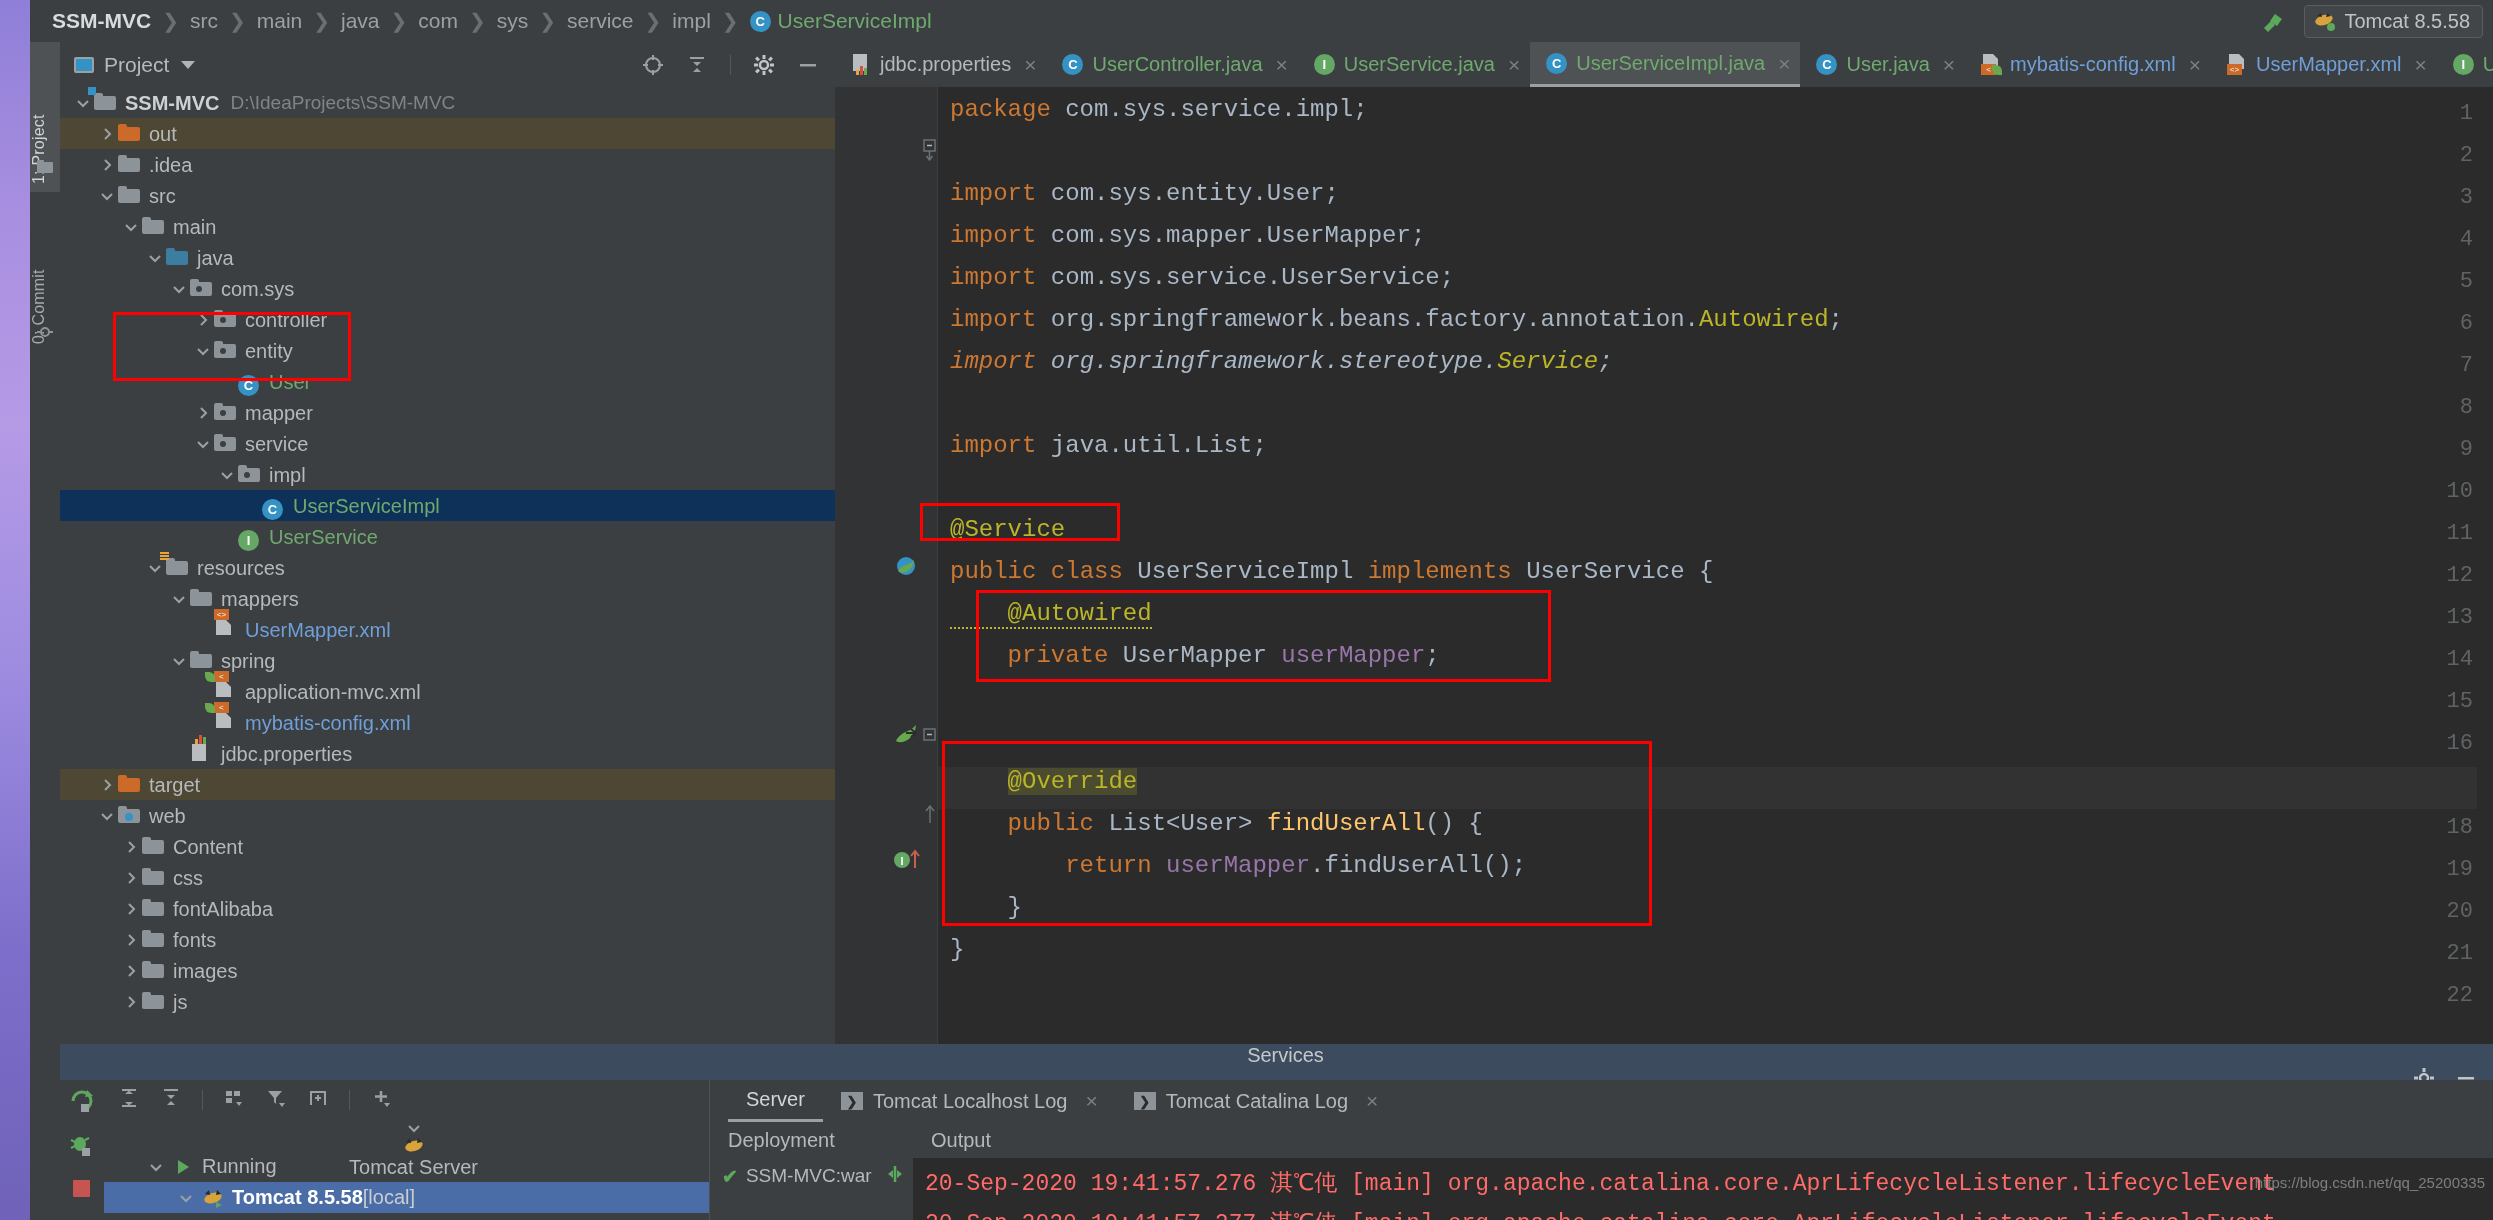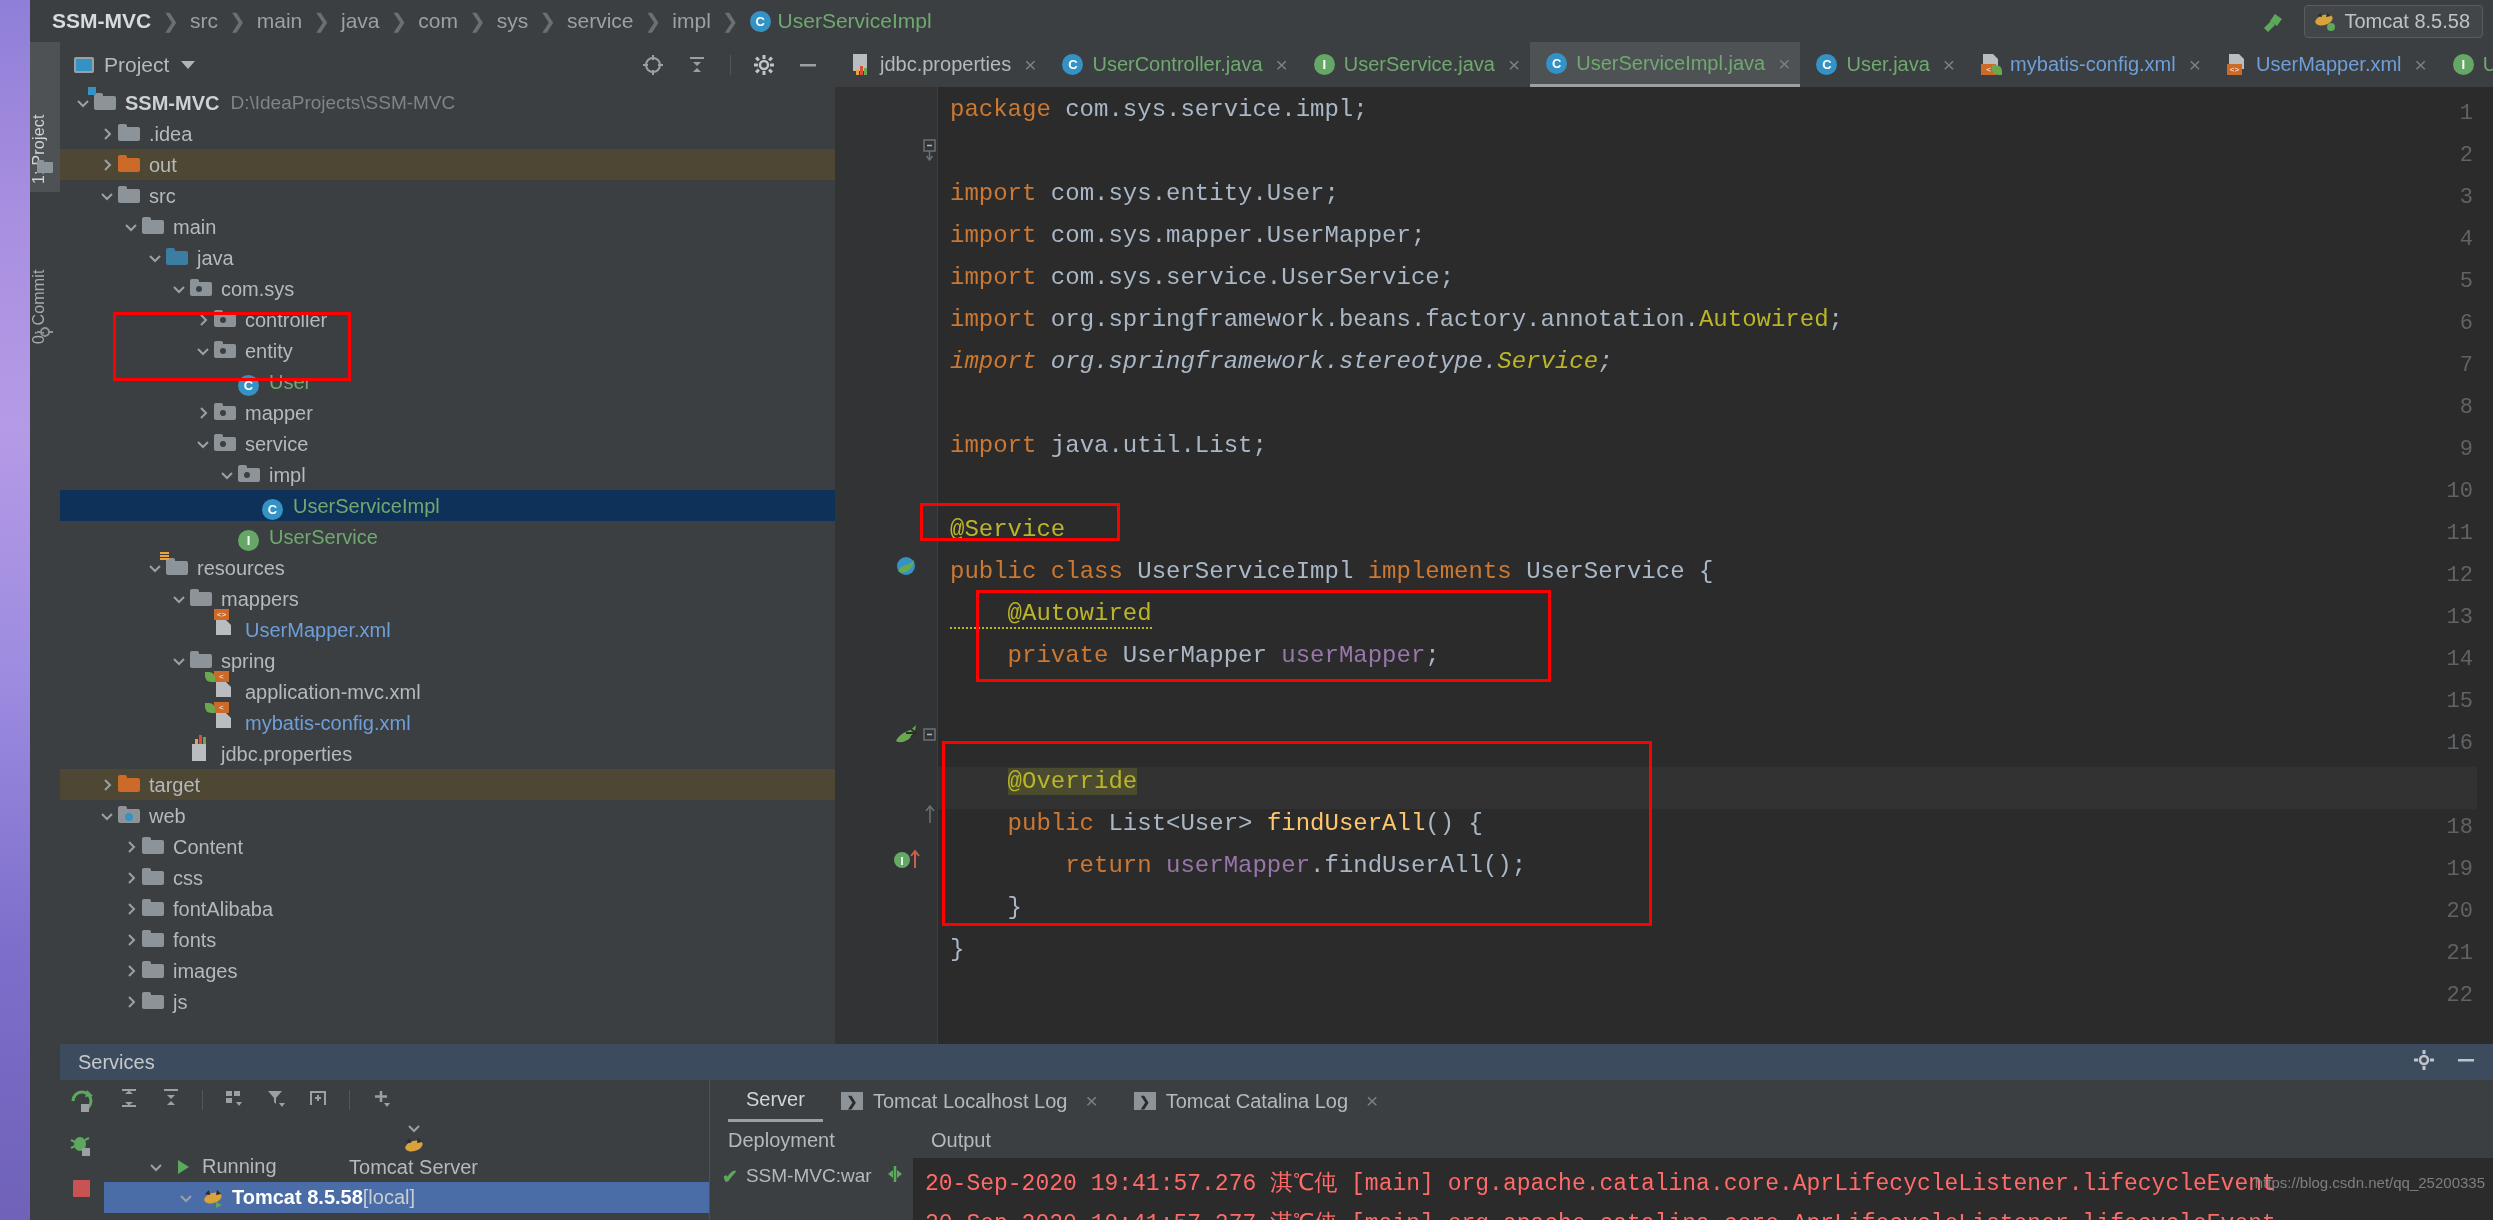--- a/index.html
+++ b/index.html
@@ -221,21 +221,21 @@
     position: absolute; right: 0; top: 0; width: 16px; height: 957px; background: #2b2b2b;
   }
 
   
   .services {
     position: absolute; left: 60px; top: 1044px; right: 0; height: 176px;
     background: #3c3f41; z-index: 10;
   }
   .svc-title {
     height: 36px; background: #3c4b5e; display: flex; align-items: center;
-    padding-left: 18px; font-size: 20px; color: #c5c9cc;
+    padding-left: 18px; font-size: 20px; color: #c5c9cc; flex-direction: column;
   }
   .svc-title-tools { margin-left: auto; display: flex; gap: 20px; padding-right: 16px; }
   .svc-body { display: flex; height: 140px; }
   .svc-leftbar {
     width: 44px; background: #3c3f41; padding-top: 8px;
     display: flex; flex-direction: column; align-items: center; gap: 14px;
   }
   .svc-tree { width: 606px; background: #3c3f41; border-right: 1px solid #4e5254; }
   .svc-tools {
     height: 40px; display: flex; align-items: center; gap: 20px; padding-left: 14px;
@@ -418,37 +418,37 @@
         <div class="trow" style="padding-left: 14px;">
           <span class="arrow">
             <svg width="16" height="16" viewBox="0 0 16 16">
               <path d="M3 6 L8 11 L13 6" fill="none" stroke="#9aa0a4" stroke-width="2"></path>
             </svg>
           </span>
           <span class="ticon"><span class="fold"><span class="bsq"></span></span></span>
           <span class="tlabel bold">SSM-MVC</span>
           <span class="tsub">D:\IdeaProjects\SSM-MVC</span>
         </div>
+        <div class="trow hl-out" style="padding-left: 38px;">
+          <span class="arrow">
+            <svg width="16" height="16" viewBox="0 0 16 16">
+              <path d="M6 3 L11 8 L6 13" fill="none" stroke="#9aa0a4" stroke-width="2"></path>
+            </svg>
+          </span>
+          <span class="ticon"><span class="fold orange"></span></span>
+          <span class="tlabel">out</span>
+        </div>
         <div class="trow" style="padding-left: 38px;">
           <span class="arrow">
             <svg width="16" height="16" viewBox="0 0 16 16">
               <path d="M6 3 L11 8 L6 13" fill="none" stroke="#9aa0a4" stroke-width="2"></path>
             </svg>
           </span>
           <span class="ticon"><span class="fold"></span></span>
           <span class="tlabel">.idea</span>
-        </div>
-        <div class="trow hl-out" style="padding-left: 38px;">
-          <span class="arrow">
-            <svg width="16" height="16" viewBox="0 0 16 16">
-              <path d="M6 3 L11 8 L6 13" fill="none" stroke="#9aa0a4" stroke-width="2"></path>
-            </svg>
-          </span>
-          <span class="ticon"><span class="fold orange"></span></span>
-          <span class="tlabel">out</span>
         </div>
         <div class="trow" style="padding-left: 38px;">
           <span class="arrow">
             <svg width="16" height="16" viewBox="0 0 16 16">
               <path d="M3 6 L8 11 L13 6" fill="none" stroke="#9aa0a4" stroke-width="2"></path>
             </svg>
           </span>
           <span class="ticon"><span class="fold"></span></span>
           <span class="tlabel">src</span>
         </div>

